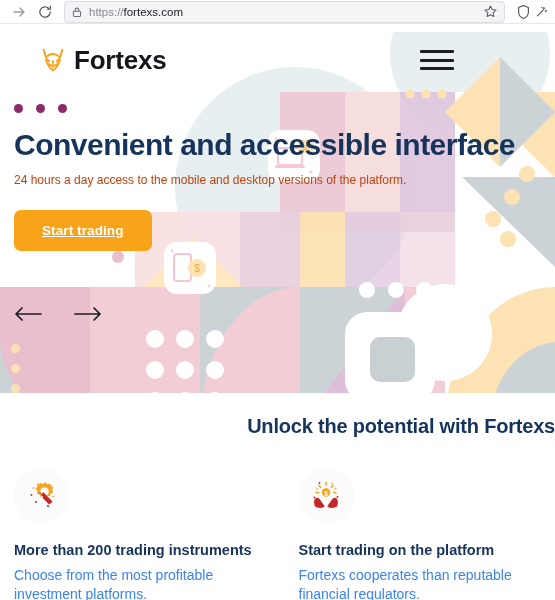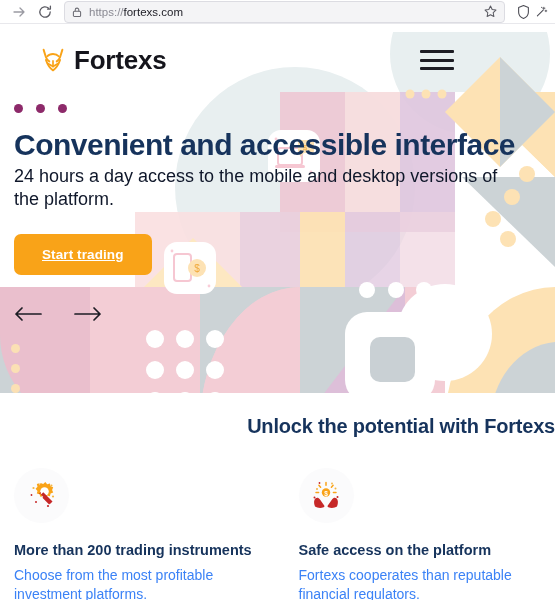--- a/index.html
+++ b/index.html
@@ -117,23 +117,23 @@
   }
   .hero-title {
     font-size: 30px;
     font-weight: 700;
     color: #16335c;
     letter-spacing: -0.5px;
     line-height: 1.06;
     white-space: nowrap;
   }
   .hero-sub {
-    margin-top: 4px;
-    font-size: 18px;
-    color: #0f172a;
+    margin-top: 12px;
+    font-size: 12px;
+    color: #c2410c;
     line-height: 1.3;
   }
   .cta {
     margin-top: 22px;
     display: inline-block;
     background: #f9a318;
     color: #ffffff;
     font-size: 13.5px;
     font-weight: 700;
     border: none;
@@ -452,19 +452,19 @@
             <path d="M7 28.5c-1.4-3.2-1.3-6.6.6-8.2 1.5-1.2 3.3-.5 4.2 1l4.4 6.1c.5.7.2 1.6-.6 1.9-2.9 1.1-6.6.6-8.6-.8z" fill="#c62828"></path>
             <path d="M29 28.5c1.4-3.2 1.3-6.6-.6-8.2-1.5-1.2-3.3-.5-4.2 1l-4.4 6.1c-.5.7-.2 1.6.6 1.9 2.9 1.1 6.6.6 8.6-.8z" fill="#c62828"></path>
             <circle cx="9" cy="11" r="1" fill="#f4b642"></circle>
             <circle cx="27.5" cy="10.5" r="1" fill="#f4b642"></circle>
             <circle cx="6.5" cy="19.5" r="1" fill="#c62828"></circle>
             <circle cx="29.5" cy="19" r="1" fill="#c62828"></circle>
             <circle cx="24" cy="5.5" r="0.9" fill="#f4b642"></circle>
             <circle cx="11.5" cy="5" r="0.9" fill="#c62828"></circle>
           </svg>
         </div>
-        <h3 class="feature-title">Safe access on the platform</h3>
+        <h3 class="feature-title">Start trading on the platform</h3>
         <p class="feature-desc">Fortexs cooperates than reputable financial regulators.</p>
       </div>
 
     </div>
   </section>
 </div>
 
 </body></html>

